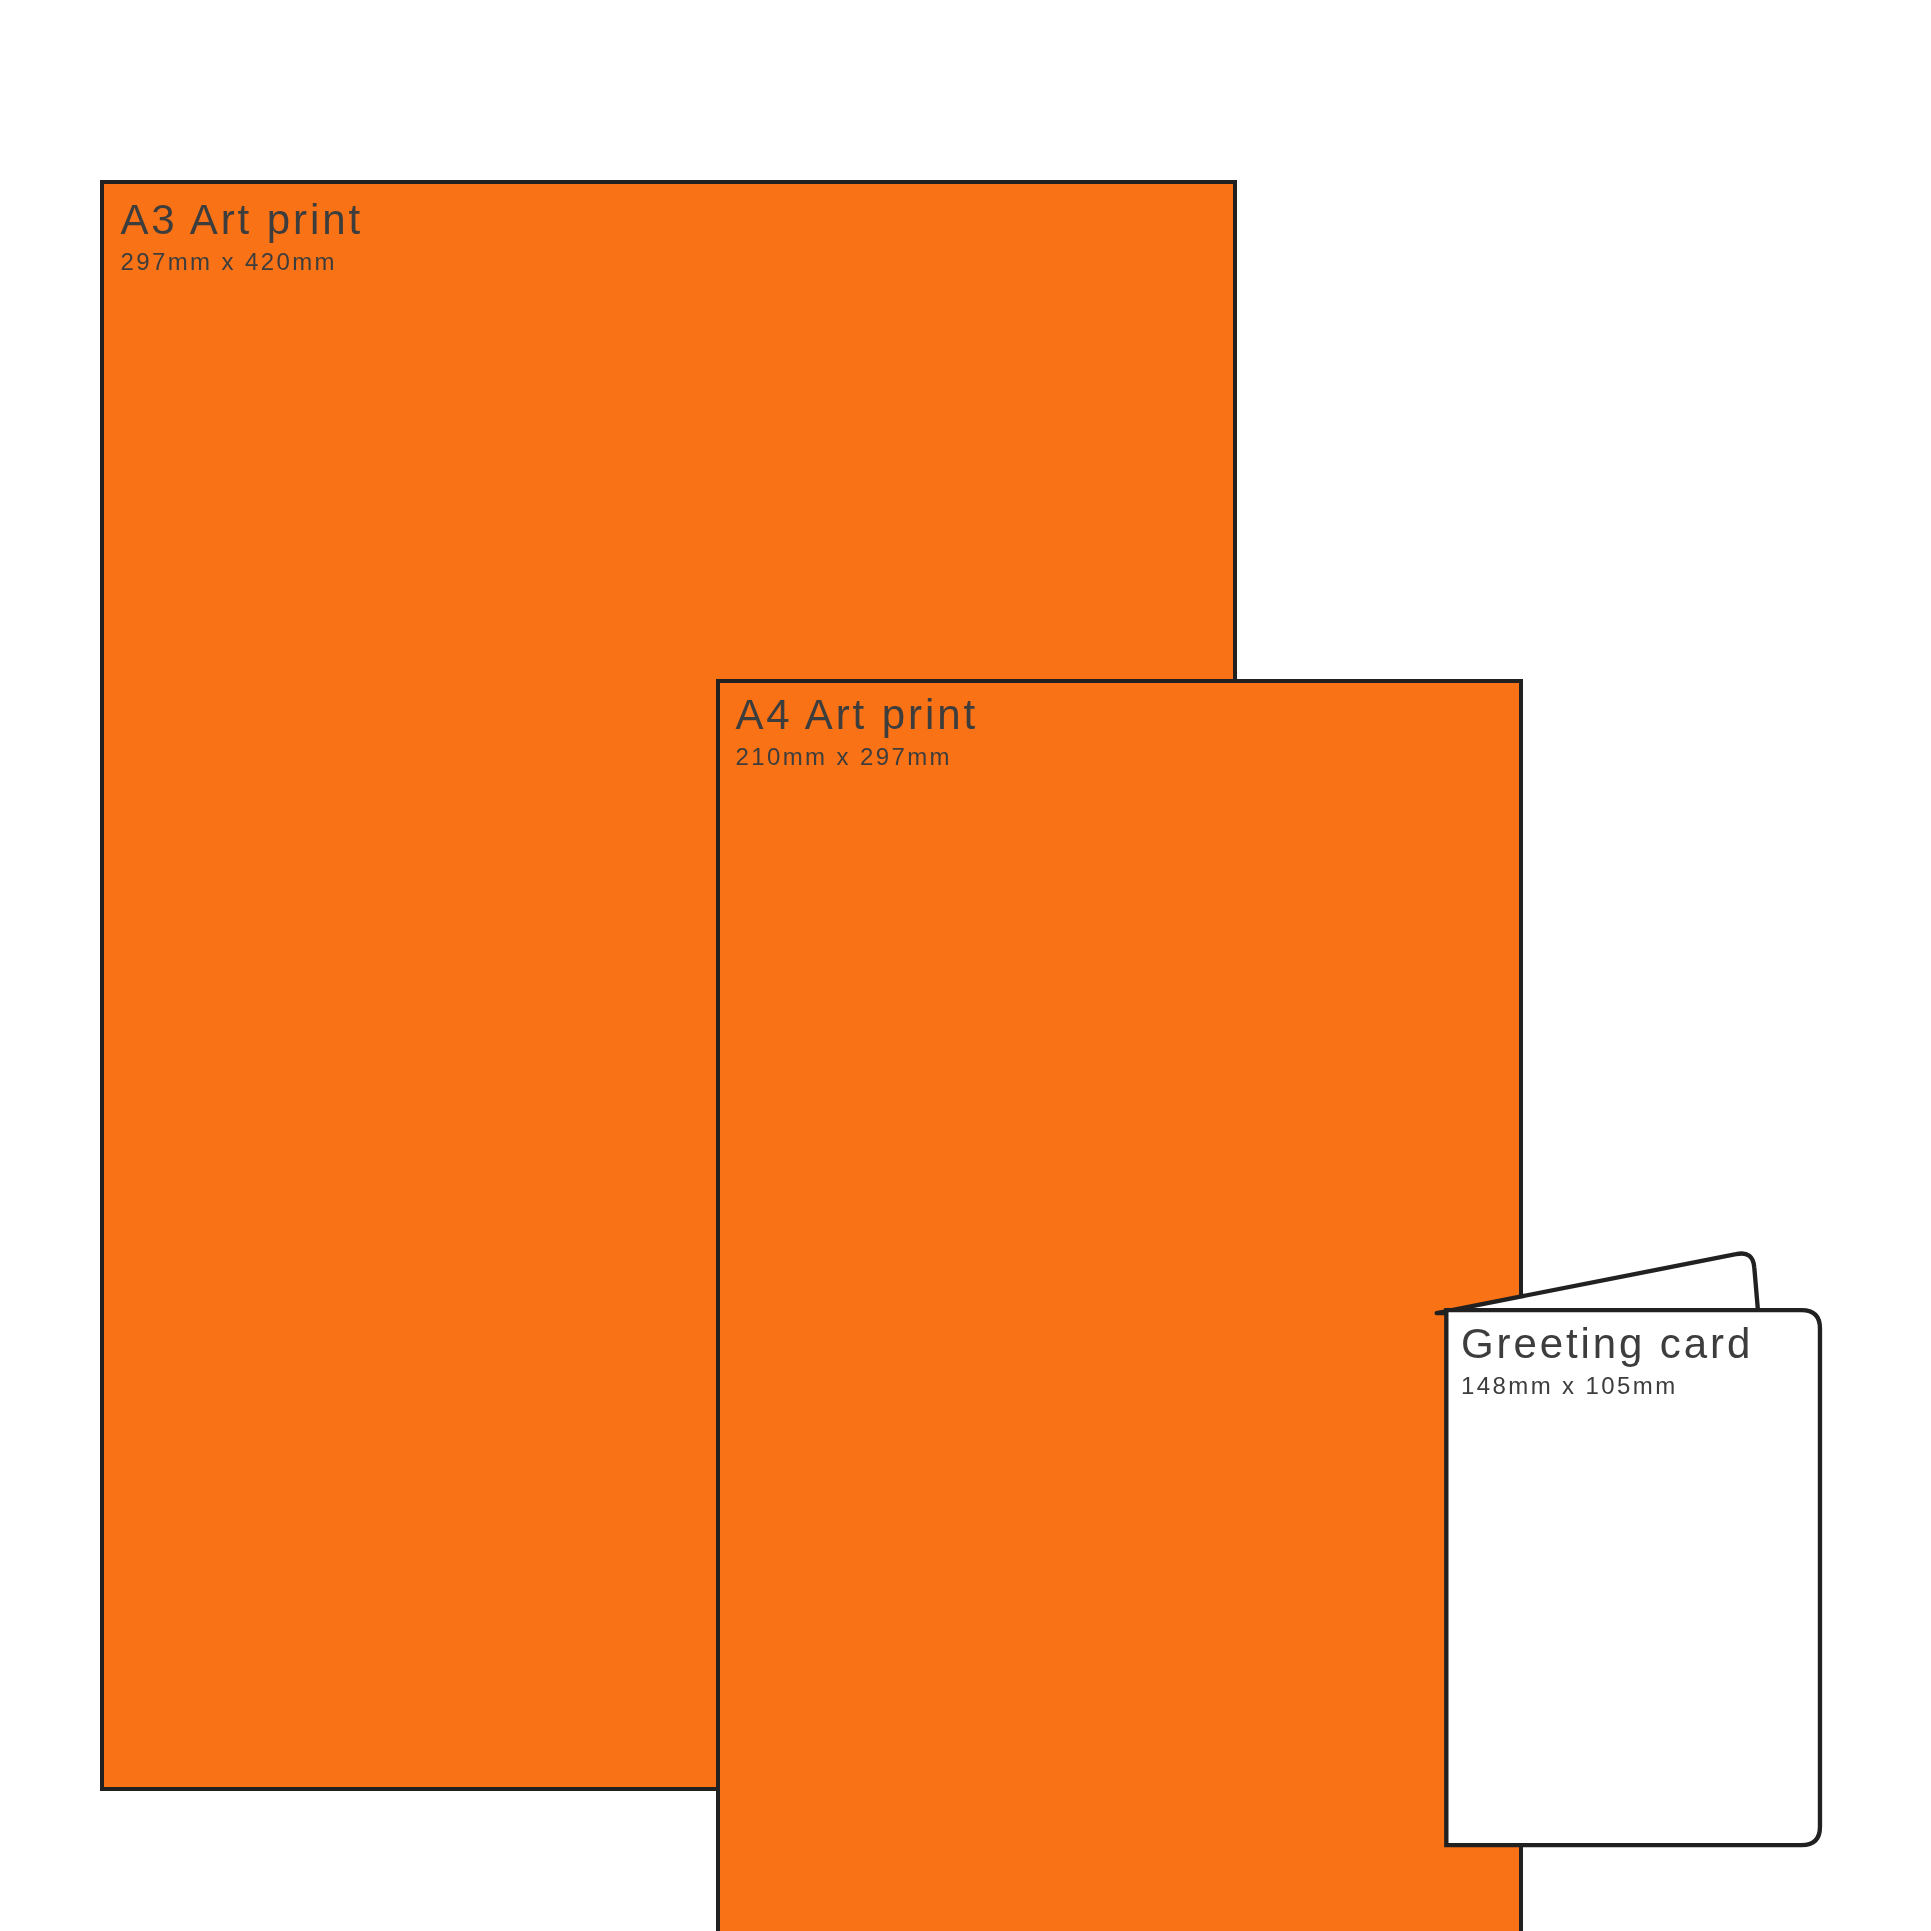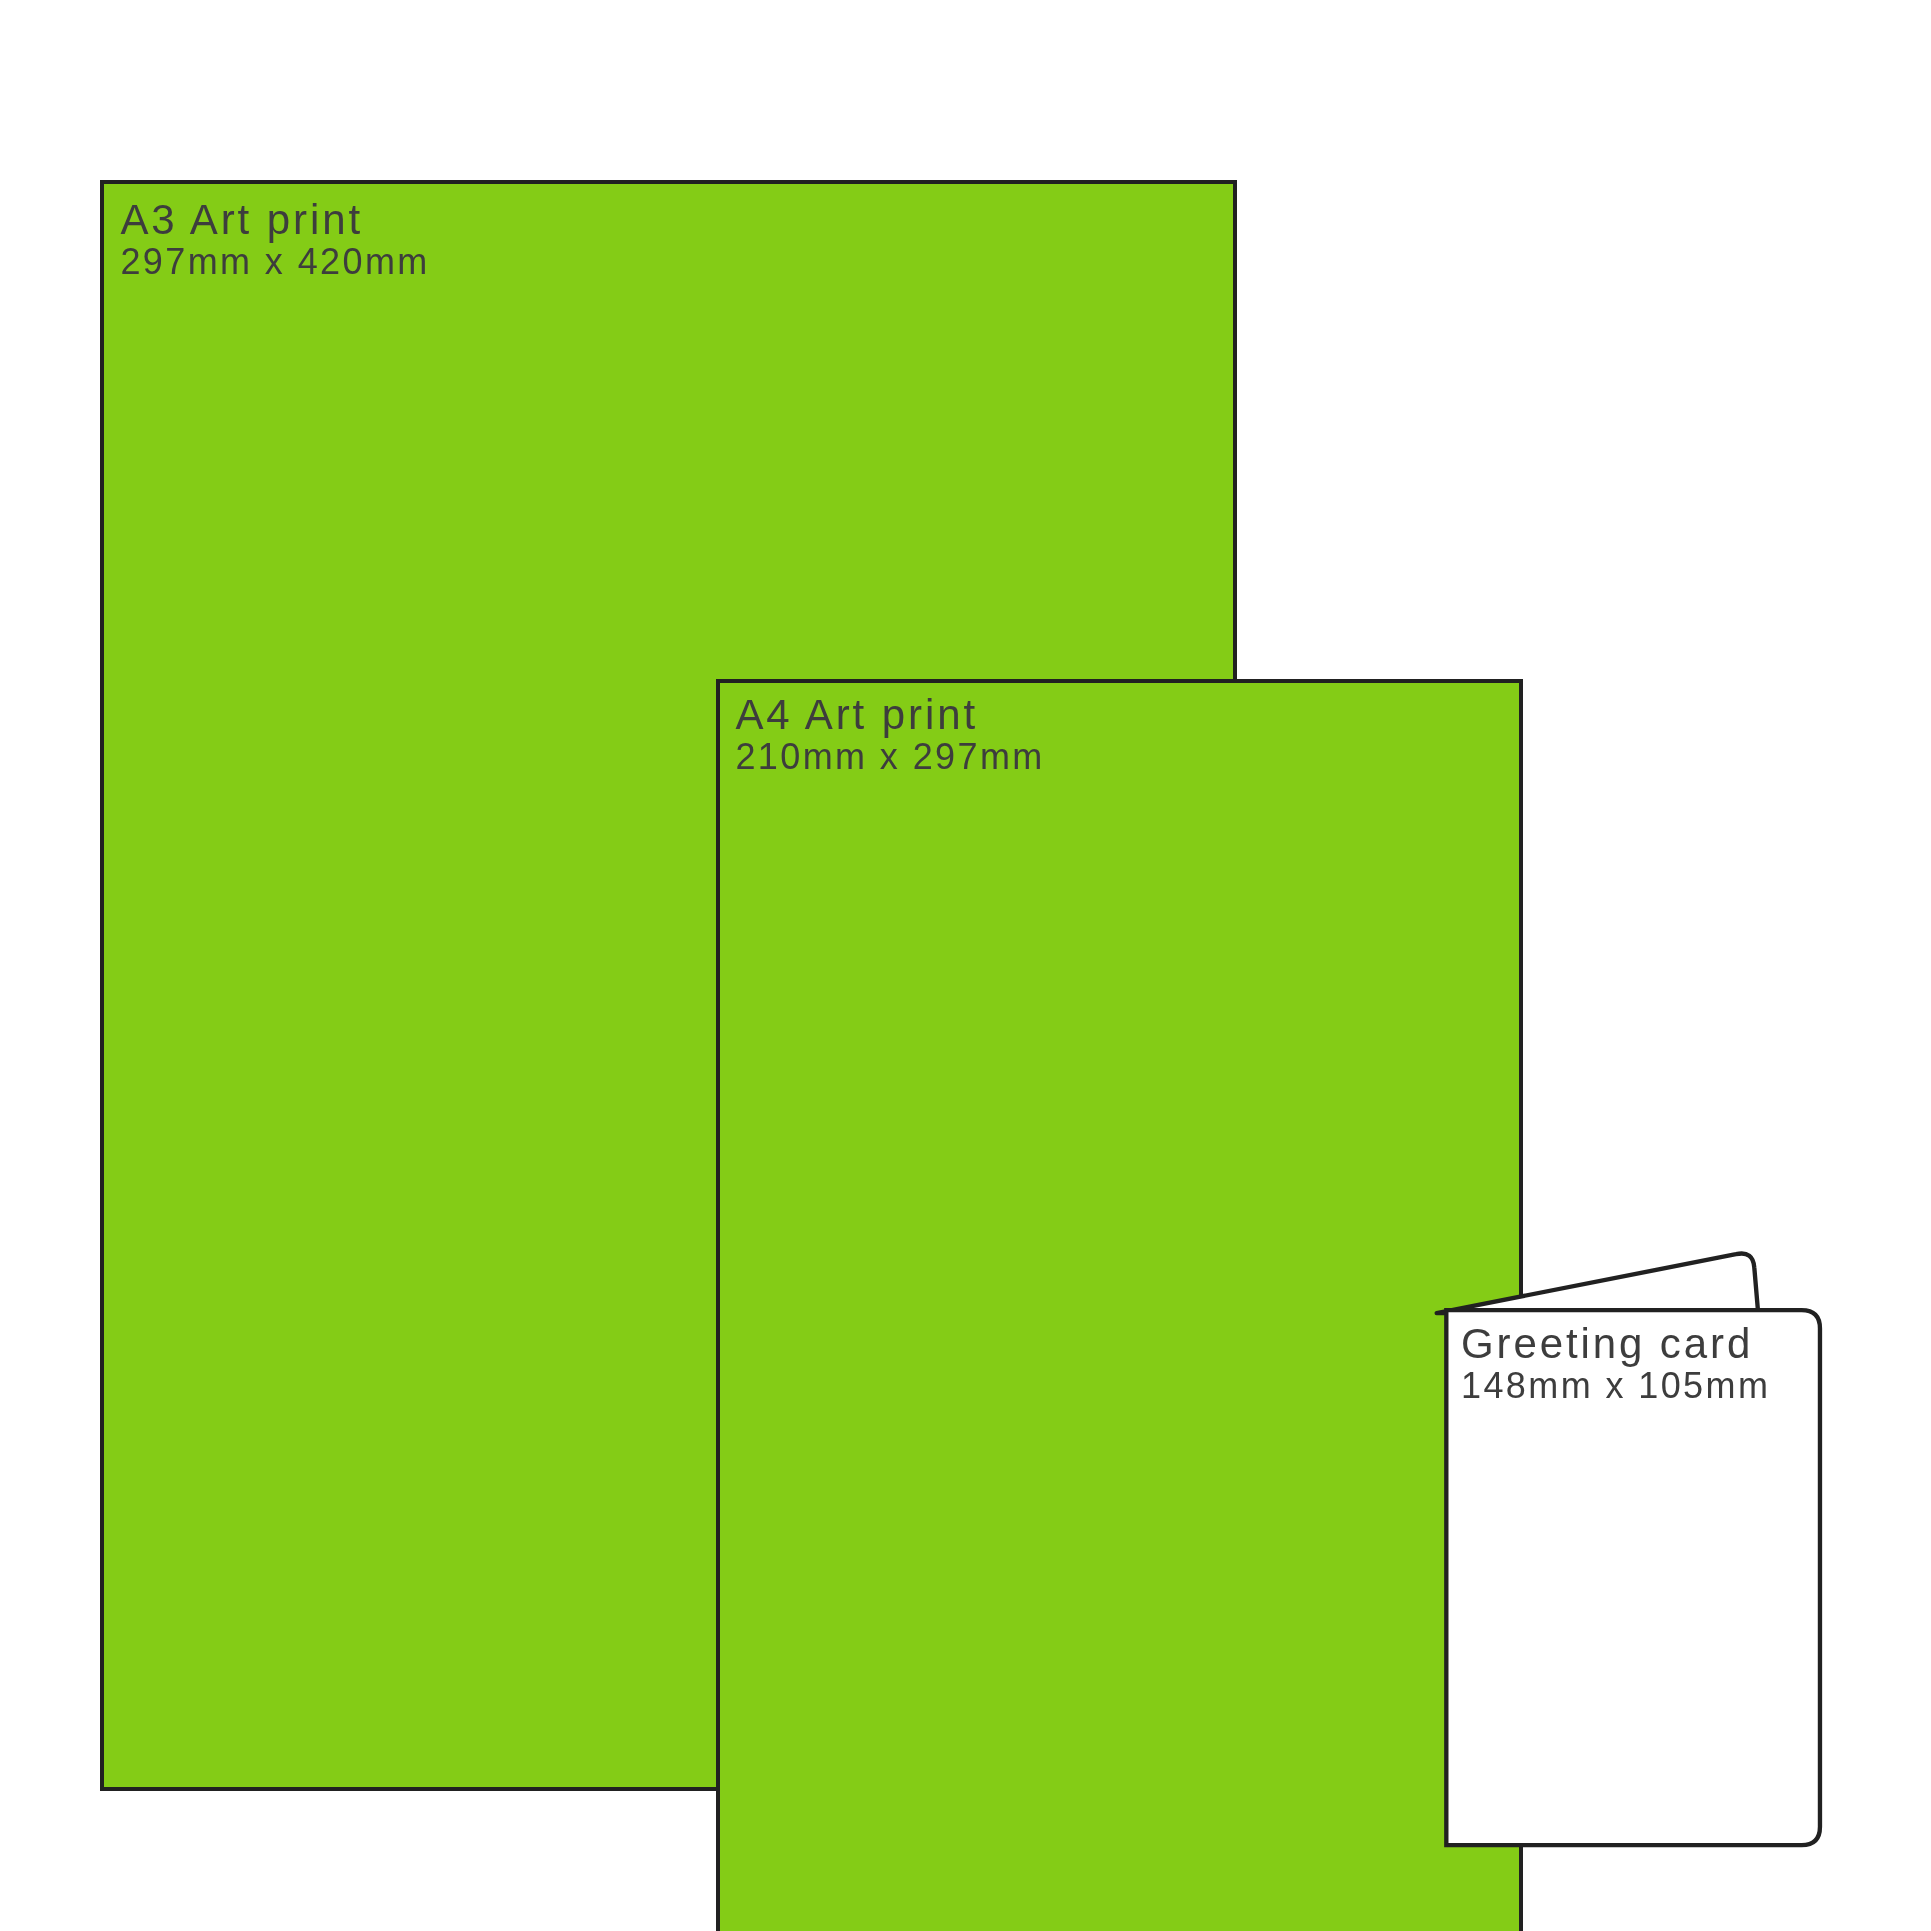--- a/index.html
+++ b/index.html
@@ -11,21 +11,21 @@
     position: relative;
     width: 1931px;
     height: 1931px;
     background: #ffffff;
     overflow: hidden;
     font-family: "Liberation Sans", "DejaVu Sans", sans-serif;
   }
   .box {
     position: absolute;
     box-sizing: border-box;
-    background: #84cc16;
+    background: #f97316;
     border: 4.8px solid #212121;
   }
   .box-a3 {
     left: 100px;
     top: 180px;
     width: 1137px;
     height: 1611px;
   }
   .box-a4 {
     left: 716px;
@@ -38,21 +38,21 @@
     color: #3d3d3d;
     white-space: nowrap;
   }
   .label .title {
     font-size: 42px;
     line-height: 44px;
     font-weight: 300;
     letter-spacing: 2.9px;
   }
   .label .dims {
-    font-size: 36px;
+    font-size: 24px;
     line-height: 39px;
     font-weight: 300;
     letter-spacing: 2.4px;
   }
   .label-a3 { left: 16.4px; top: 13.5px; }
   .label-a4 { left: 15.4px; top: 9.7px; }
   .label-card {
     left: 1461px;
     top: 1322px;
   }

